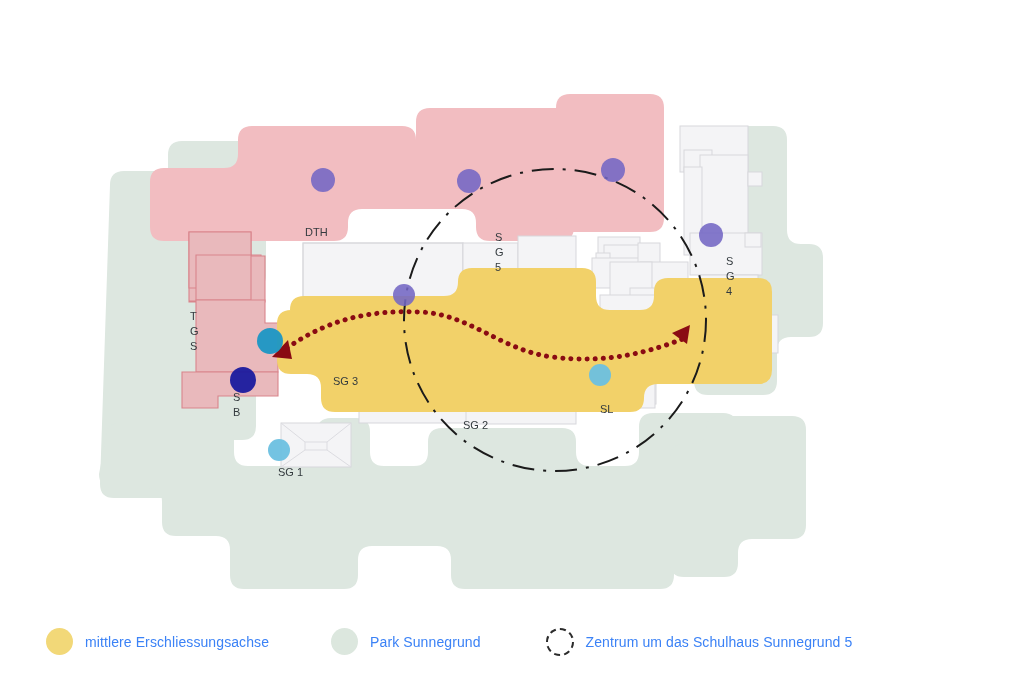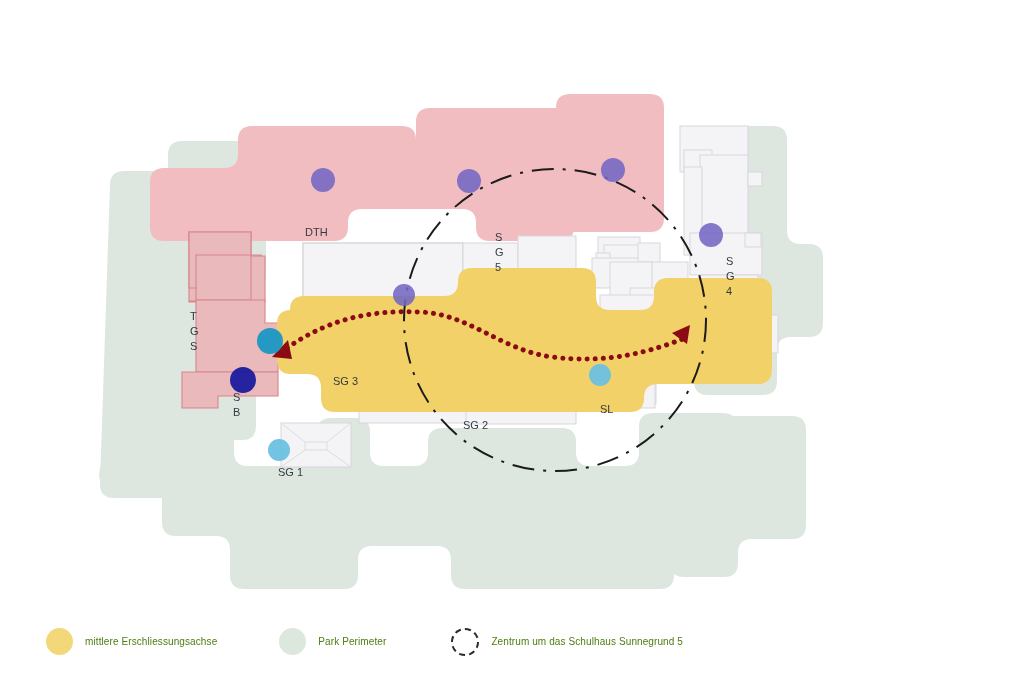--- a/index.html
+++ b/index.html
@@ -32,22 +32,22 @@
     width:27px;height:27px;border-radius:50%;
     flex:0 0 auto;
   }
   .legend-swatch.ring{
     background:transparent;
     border:2.2px dashed #2b2b2b;
     width:24px;height:24px;
   }
   .legend-label{
     margin-left:12px;
-    font-size:10px;
-    color:#4d7c0f;
+    font-size:14px;
+    color:#3b82f6;
     white-space:nowrap;
     letter-spacing:.1px;
   }
   .lg-0{margin-right:62px;}
   .lg-1{margin-right:65px;}
   .lg-2{margin-right:64px;}
 
   
   .maplabel{
     font-family:"Liberation Sans", sans-serif;
@@ -215,21 +215,21 @@
 
 <div id="legend">
 
   <div class="legend-item lg-0">
     <span class="legend-swatch" style="background:#f2d878"></span>
     <span class="legend-label">mittlere Erschliessungsachse</span>
   </div>
 
   <div class="legend-item lg-1">
     <span class="legend-swatch" style="background:#dce7de"></span>
-    <span class="legend-label">Park Perimeter</span>
+    <span class="legend-label">Park Sunnegrund</span>
   </div>
 
 
   <div class="legend-item lg-3">
     <span class="legend-swatch ring"></span>
     <span class="legend-label">Zentrum um das Schulhaus Sunnegrund 5</span>
   </div>
 
 </div>
 

